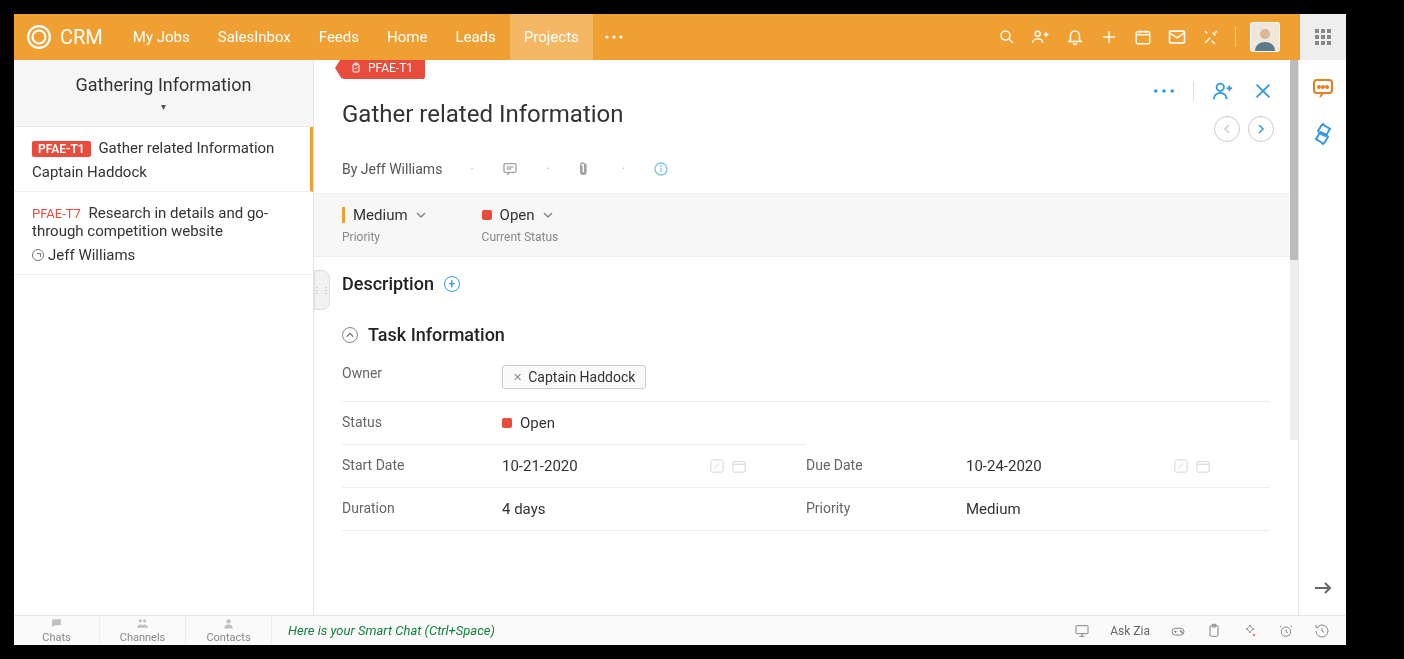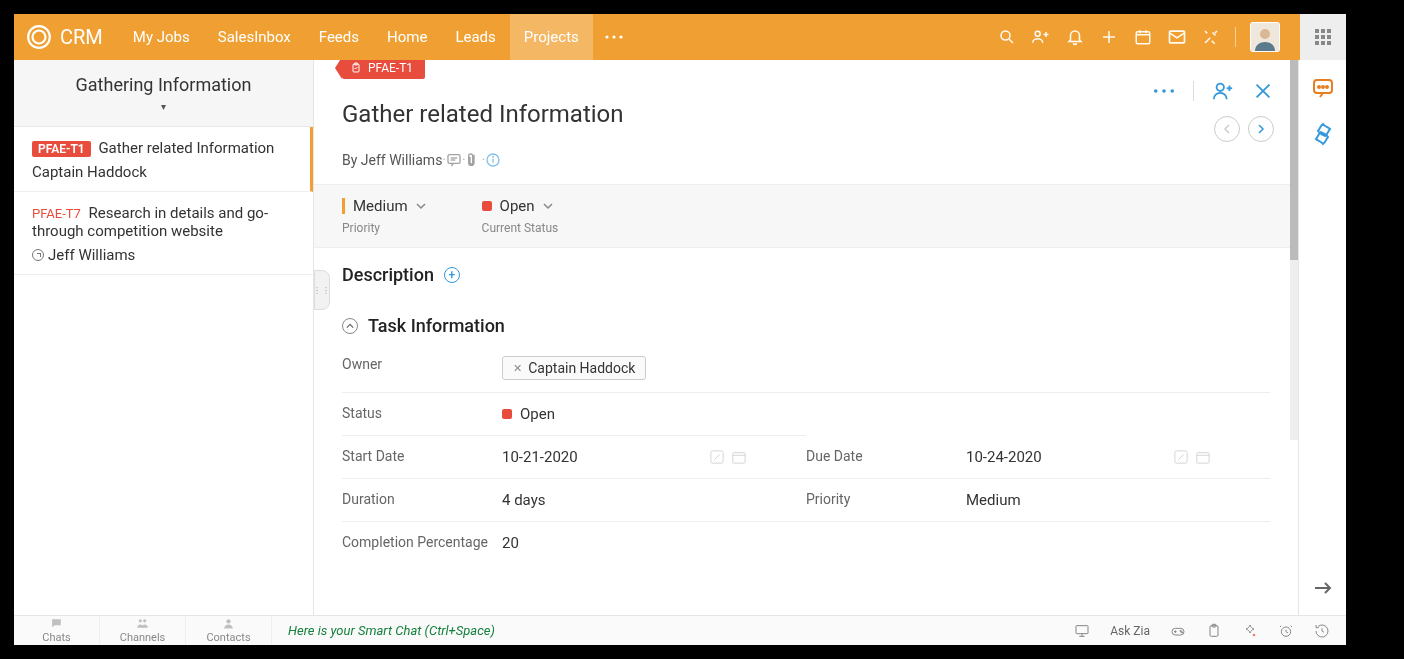--- a/index.html
+++ b/index.html
@@ -42,21 +42,21 @@
 .main-detail { flex: 1; display: flex; min-height: 0; position: relative; }
 .detail-scroll { flex:1; overflow:auto; padding: 0 0 20px 0; position:relative;}
 .scrollbar-fake { width:8px; background:#eee; height:380px; position:absolute; right:0; top:0;}
 .scrollbar-thumb { width:8px; background:#bbb; height:200px; position:absolute; top:0;}
 
 .detail-header { padding: 6px 28px 16px 28px; position:relative;}
 .task-tag { position:absolute; top:-3px; left:28px; background:#e74c3c; color:#fff; padding:4px 12px 4px 8px; border-radius:2px; font-size:12px; display:flex; align-items:center; gap:6px;}
 .task-tag::before{content:"";position:absolute;left:-7px;top:0;border-right:7px solid #e74c3c;border-top:11px solid transparent;border-bottom:11px solid transparent;}
 .clipboard-icon{width:12px;height:12px;}
 .detail-title { margin-top: 34px; font-size: 24px; color:#333; font-weight:400;}
-.detail-by { margin-top: 24px; color:#555; font-size:14px; display:flex; align-items:center; gap:0;}
+.detail-by { margin-top: 33px; color:#555; font-size:14px; display:flex; align-items:center; gap:28px;}
 .dot-sep{color:#bbb;}
 .meta-icon{width:16px;height:16px;opacity:0.6;cursor:pointer;}
 
 .header-actions { position:absolute; right:24px; top:20px; display:flex; align-items:center; gap:18px;}
 .action-icon { width:22px; height:22px; cursor:pointer; color:#3498db;}
 .header-nav-arrows { position:absolute; right:24px; top:56px; display:flex; gap:8px;}
 .circle-arrow { width:26px;height:26px;border:1px solid #ccc;border-radius:50%;display:flex;align-items:center;justify-content:center;cursor:pointer;color:#3498db;}
 .circle-arrow.disabled{color:#ccc;}
 
 .status-bar { background:#f7f7f7; border-top:1px solid #eee; border-bottom:1px solid #eee; padding:12px 28px; display:flex; gap:56px;}
@@ -394,26 +394,20 @@
           <div class="info-row">
             <div class="info-cell">
               <div class="info-label">Duration</div>
               <div class="info-value">4 days</div>
             </div>
             <div class="info-cell">
               <div class="info-label">Priority</div>
               <div class="info-value">Medium</div>
             </div>
           </div>
-          <div class="info-row">
-            <div class="info-cell single" style="border-bottom:none;">
-              <div class="info-label">Completion Percentage</div>
-              <div class="info-value">20</div>
-            </div>
-          </div>
         </div>
 
         <div class="scrollbar-fake">
               <div class="scrollbar-thumb"></div>
             </div>
       </div>
 
       <div class="right-rail">
         <svg class="rail-icon" viewBox="0 0 24 24" fill="none" stroke="#e67e22" stroke-width="2">
               <rect x="3" y="4" width="18" height="13" rx="3"></rect>

